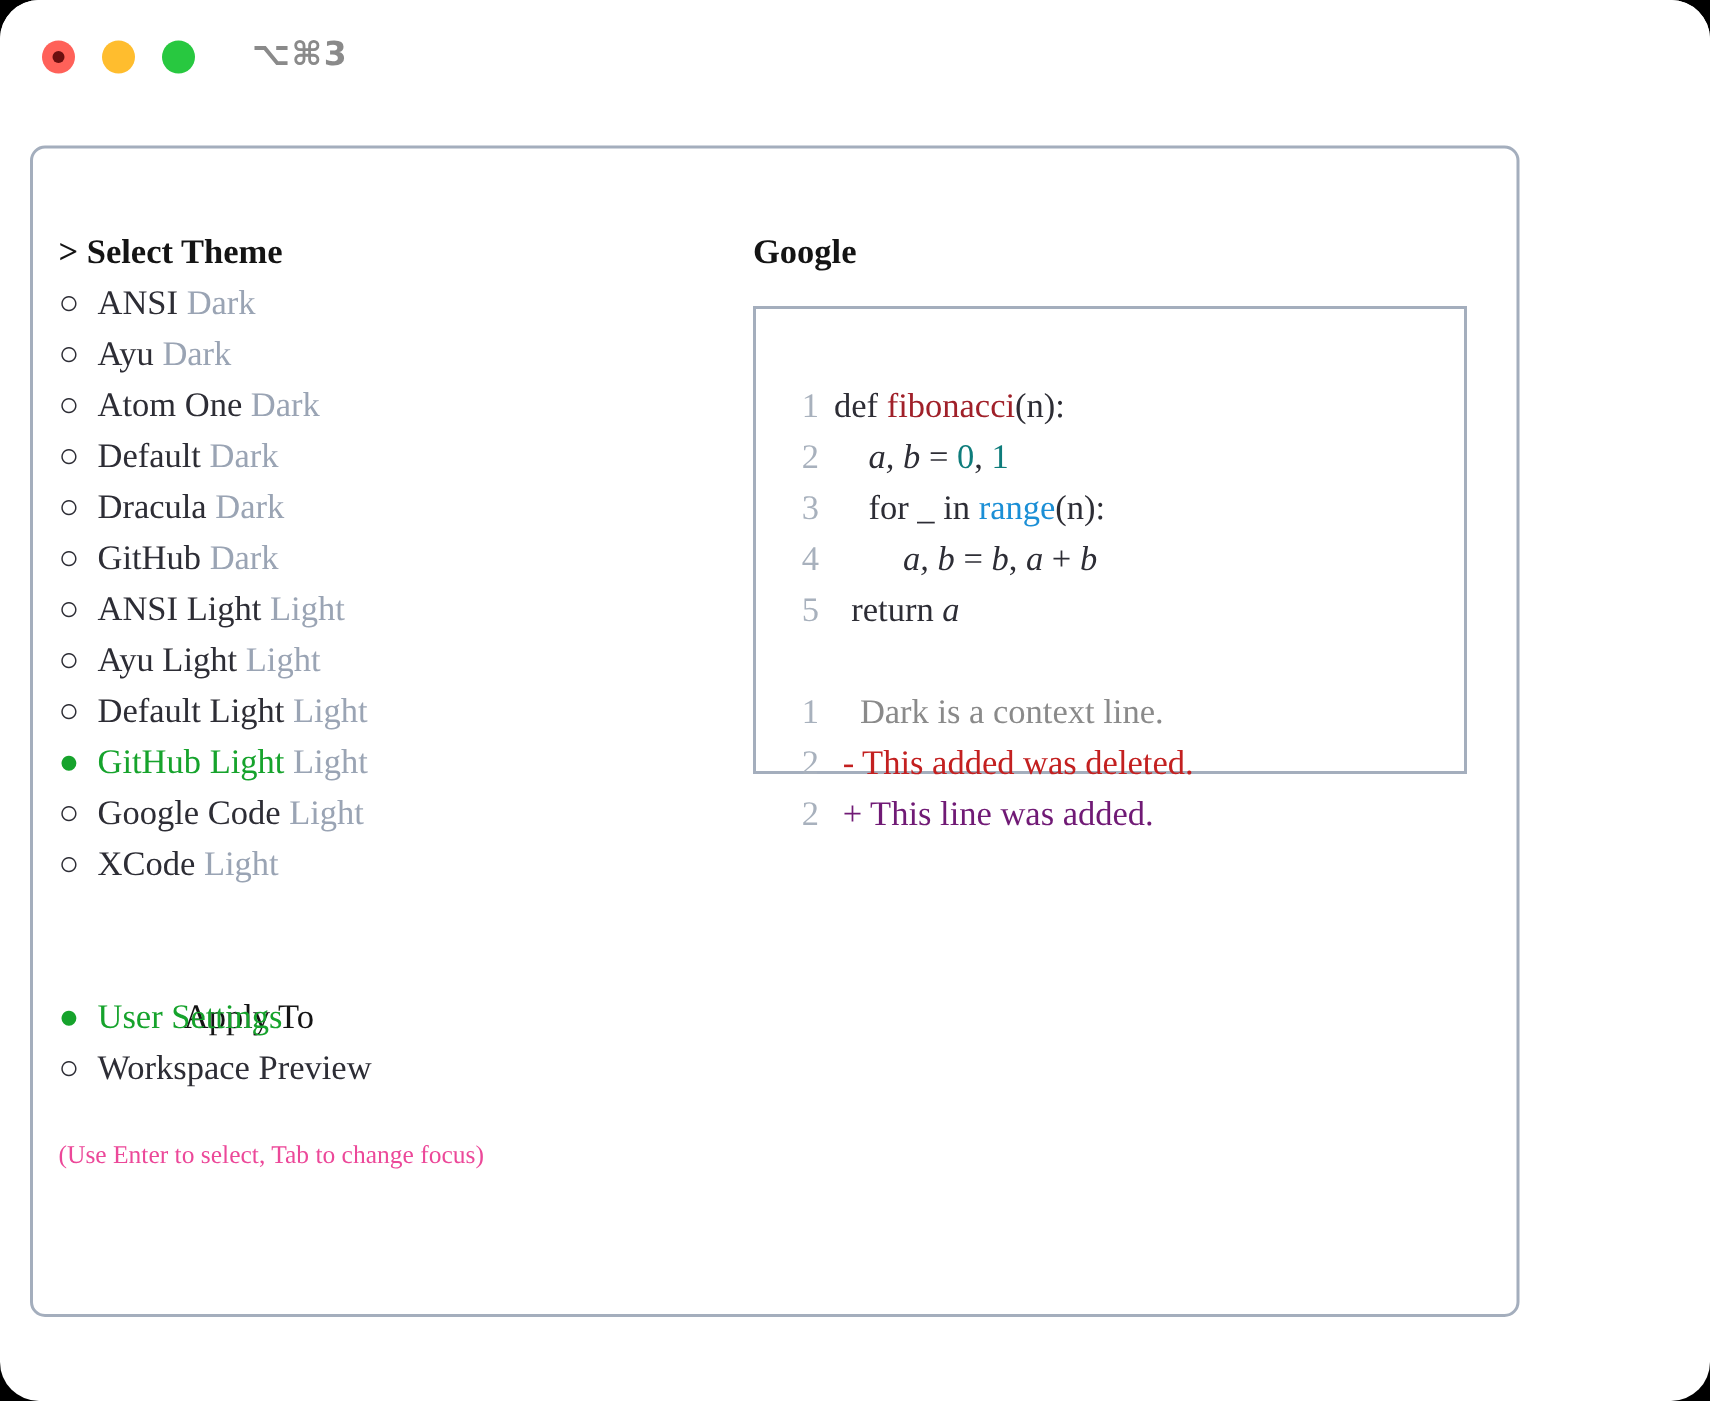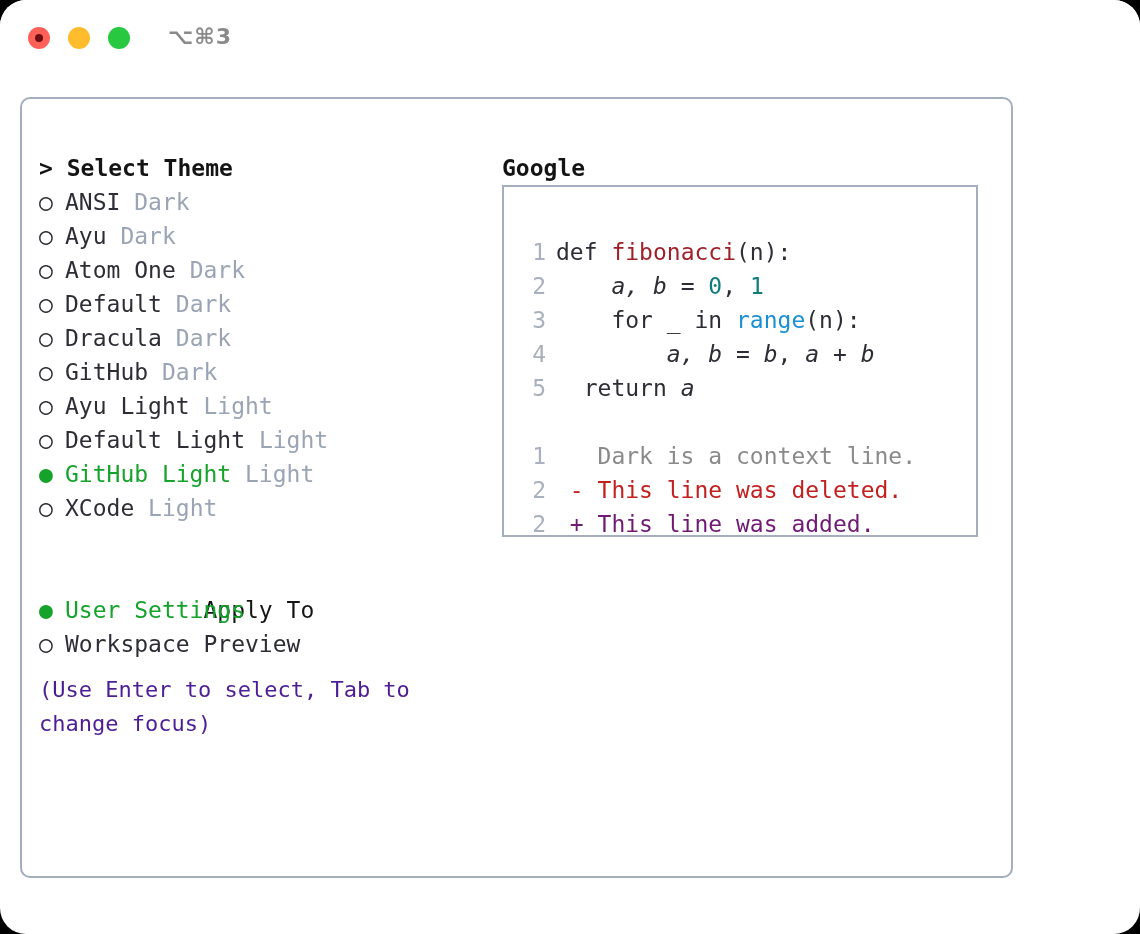--- a/index.html
+++ b/index.html
@@ -57,20 +57,21 @@
   }
 
   
   #panel {
     position: absolute;
     left: 20px; top: 97px;
     width: 993px; height: 781px;
     border: 2px solid #a4aebd;
     border-radius: 10px;
     background: #ffffff;
+    font-family: Liberation Serif, serif;
   }
 
   #columns {
     position: absolute;
     left: 0; top: 0;
     width: 100%; height: 100%;
   }
 
   
   #left-col {
@@ -102,44 +103,45 @@
     color: #2d2d35;
   }
   .opt-row.selected .marker { color: #16a32c; }
   .opt-row.selected .opt-label { color: #16a32c; }
   .opt-label { color: #2d2d35; }
   .opt-tag { color: #9aa4b4; margin-top: 17px; }
 
   .spacer-row { height: 34px; }
 
   #help-text {
-    margin-top: 12px;
-    font-size: 22px;
-    line-height: 34px;
-    color: #4c1d95;
+    margin-top: 24px;
+    font-size: 17px;
+    line-height: 34px;
+    color: #ec4899;
     width: 400px;
     white-space: pre-wrap;
   }
 
   
   #right-col {
     position: absolute;
     left: 480px; top: 52px;
     width: 490px;
   }
   #preview-title {
     font-size: 23px;
     font-weight: bold;
     color: #141414;
     height: 34px;
     line-height: 34px;
   }
   #preview-box {
+    margin-top: 19px;
     width: 476px;
-    height: 352px;
+    height: 312px;
     border: 2px solid #a4aebd;
     background: #ffffff;
     padding: 48px 0 0 14px;
   }
   .code-line {
     font-size: 23px;
     line-height: 34px;
     height: 34px;
     white-space: pre;
     color: #2d2d35;
@@ -179,23 +181,25 @@
 
         <div class="list-heading focused">&gt; Select Theme</div>
 
         <div id="theme-items">
             <div class="opt-row"><span class="marker">○</span><span class="opt-label">ANSI </span><span class="opt-tag">Dark</span></div>
             <div class="opt-row"><span class="marker">○</span><span class="opt-label">Ayu </span><span class="opt-tag">Dark</span></div>
             <div class="opt-row"><span class="marker">○</span><span class="opt-label">Atom One </span><span class="opt-tag">Dark</span></div>
             <div class="opt-row"><span class="marker">○</span><span class="opt-label">Default </span><span class="opt-tag">Dark</span></div>
             <div class="opt-row"><span class="marker">○</span><span class="opt-label">Dracula </span><span class="opt-tag">Dark</span></div>
             <div class="opt-row"><span class="marker">○</span><span class="opt-label">GitHub </span><span class="opt-tag">Dark</span></div>
+            <div class="opt-row"><span class="marker">○</span><span class="opt-label">ANSI Light </span><span class="opt-tag">Light</span></div>
             <div class="opt-row"><span class="marker">○</span><span class="opt-label">Ayu Light </span><span class="opt-tag">Light</span></div>
             <div class="opt-row"><span class="marker">○</span><span class="opt-label">Default Light </span><span class="opt-tag">Light</span></div>
             <div class="opt-row selected"><span class="marker">●</span><span class="opt-label">GitHub Light </span><span class="opt-tag">Light</span></div>
+            <div class="opt-row"><span class="marker">○</span><span class="opt-label">Google Code </span><span class="opt-tag">Light</span></div>
             <div class="opt-row"><span class="marker">○</span><span class="opt-label">XCode </span><span class="opt-tag">Light</span></div>
           </div>
 
         <div class="spacer-row"></div>
 
         <div class="list-heading">
           <span class="marker"> </span><span>Apply To</span>
         </div>
 
         <div id="apply-items">
@@ -213,21 +217,21 @@
           <div id="code-block">
               <div class="code-line"><span class="lno">1</span><span>def </span><span class="tok-fn">fibonacci</span><span>(n):</span></div>
               <div class="code-line"><span class="lno">2</span>    <span class="tok-var">a, b</span><span> = </span><span class="tok-num">0</span><span>, </span><span class="tok-num">1</span></div>
               <div class="code-line"><span class="lno">3</span>    <span>for _ in </span><span class="tok-call">range</span><span>(n):</span></div>
               <div class="code-line"><span class="lno">4</span>        <span class="tok-var">a, b</span><span> = </span><span class="tok-var">b</span><span>, </span><span class="tok-var">a</span><span> + </span><span class="tok-var">b</span></div>
               <div class="code-line"><span class="lno">5</span>  <span>return </span><span class="tok-var">a</span></div>
             </div>
           <div class="blank-line"></div>
           <div id="diff-block">
               <div class="code-line"><span class="lno">1</span><span class="diff-ctx">   Dark is a context line.</span></div>
-              <div class="code-line"><span class="lno">2</span><span class="diff-del"> - This line was deleted.</span></div>
+              <div class="code-line"><span class="lno">2</span><span class="diff-del"> - This added was deleted.</span></div>
               <div class="code-line"><span class="lno">2</span><span class="diff-add"> + This line was added.</span></div>
             </div>
         </div>
       </div>
 
     </div>
   </div>
 </div>
 
 </body></html>

